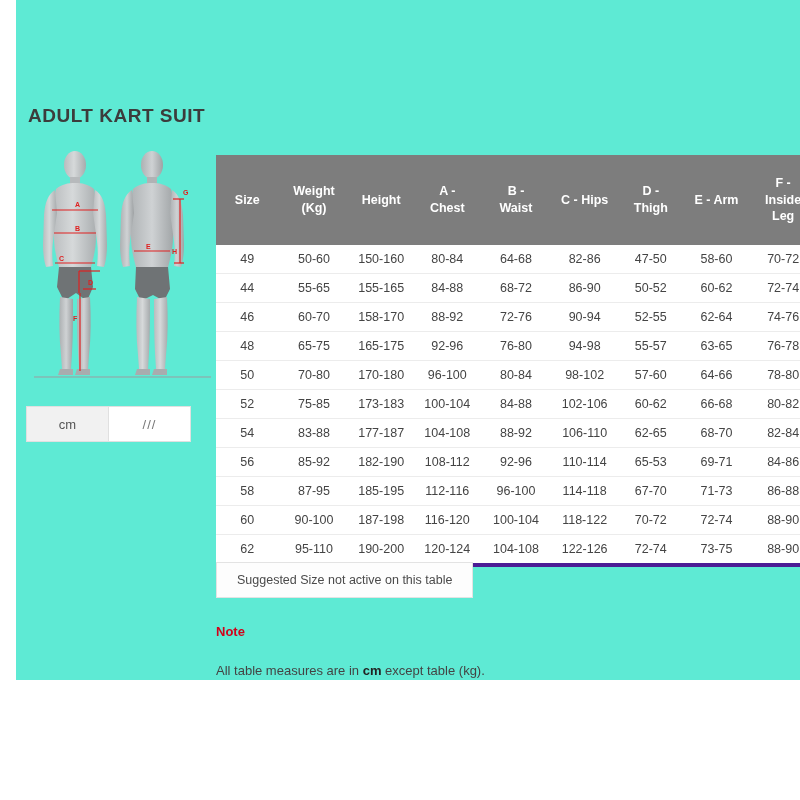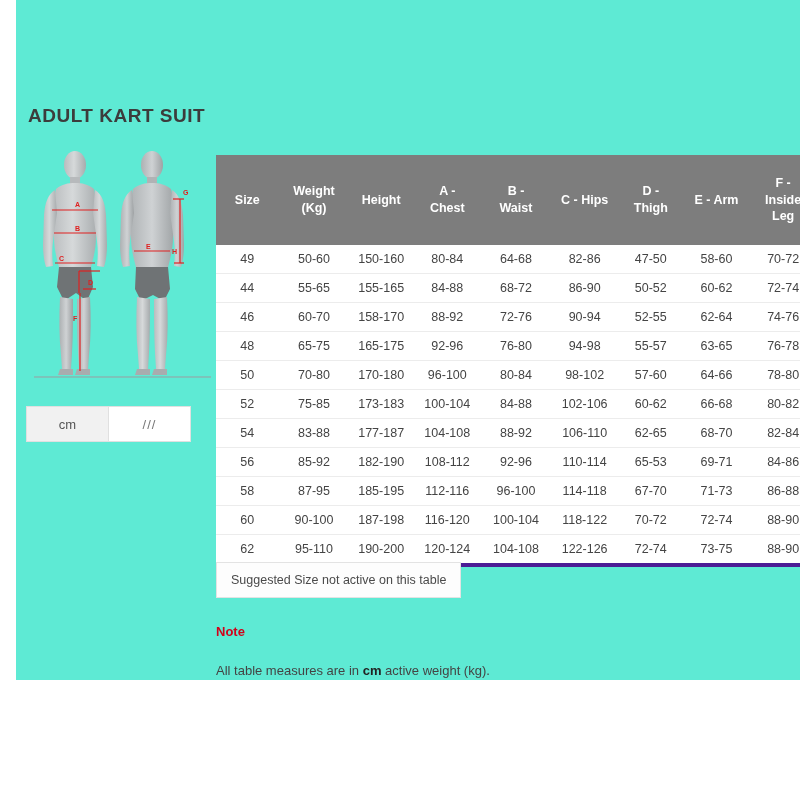--- a/index.html
+++ b/index.html
@@ -116,21 +116,21 @@
   .col-e    { width: 67px; }
   .col-f    { width: 65px; }
 
   
   .suggest-box {
     position: absolute;
     left: 200px;
     top: 562px;
     border: 1px solid #e3e3e3;
     background: #fdfdfd;
-    padding: 10px 14px;
+    padding: 10px 20px;
     font-size: 12.5px;
     color: #4a4a4a;
   }
 
   
   .note-title {
     position: absolute;
     left: 200px;
     top: 624px;
     font-size: 13px;
@@ -398,16 +398,16 @@
         </tr>
       </tbody>
     </table>
   </div>
 
   <div class="suggest-box">Suggested Size not active on this table</div>
 
   <div class="note-title">Note</div>
 
   <div class="note-body">
-    <span>All table measures are in </span><b>cm</b><span> active weight (kg).</span>
+    <span>All table measures are in </span><b>cm</b><span> except table (kg).</span>
   </div>
 
 </div>
 
 </body></html>

